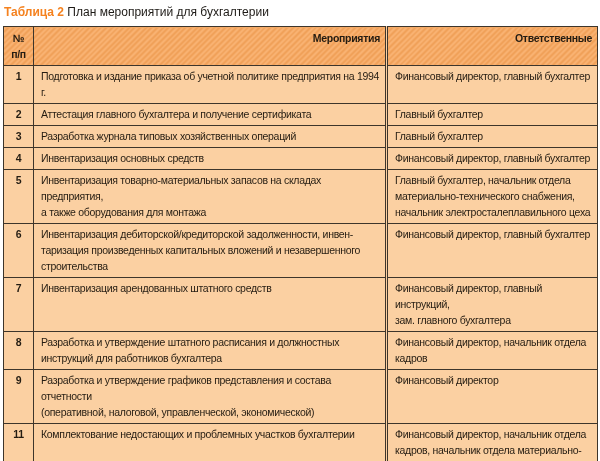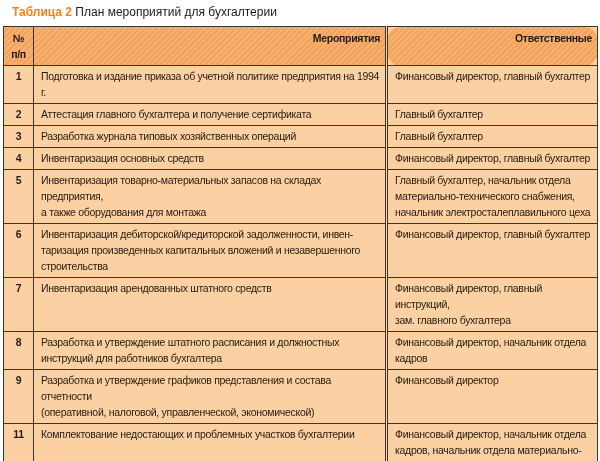--- a/index.html
+++ b/index.html
@@ -5,21 +5,21 @@
   html, body {
     margin: 0; padding: 0;
     width: 600px; height: 461px;
     background: #ffffff;
     overflow: hidden;
     font-family: "Liberation Sans", "DejaVu Sans", sans-serif;
   }
   .page { width: 600px; height: 461px; position: relative; }
 
   .title {
-    margin: 5px 0 7px 12px;
+    margin: 5px 0 7px 4px;
     font-size: 12px;
     line-height: 14px;
     color: #1d1a16;
     white-space: nowrap;
   }
   .title .accent {
     color: #f5821f;
     font-weight: bold;
   }
 
@@ -39,21 +39,21 @@
     vertical-align: top;
     font-size: 10.5px;
     line-height: 16px;
     letter-spacing: -0.3px;
     color: #241c12;
     padding: 2px 5px 3px 7px;
     white-space: pre-line;
     overflow: hidden;
   }
   
-  td.resp, th.resp { border-left: 3px double #3d352b; border-radius: 14px; }
+  td.resp, th.resp { border-left: 3px double #3d352b; }
 
   thead th {
     background: repeating-linear-gradient(135deg, #f9b373 0px, #f9b373 2px, #f0a058 2px, #f0a058 4px);
     font-weight: bold;
     text-align: right;
     padding-top: 3px;
   }
   th.num-h { text-align: center; padding-left: 2px; padding-right: 2px; }
 
   td.num {

